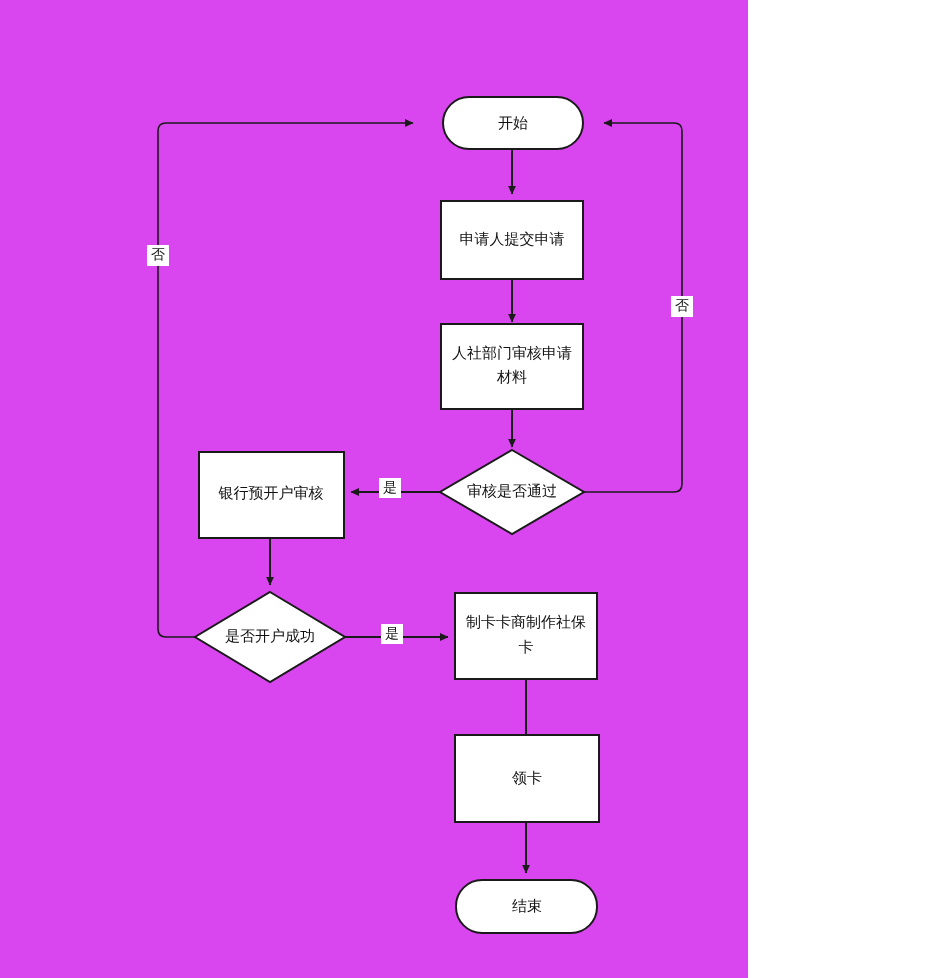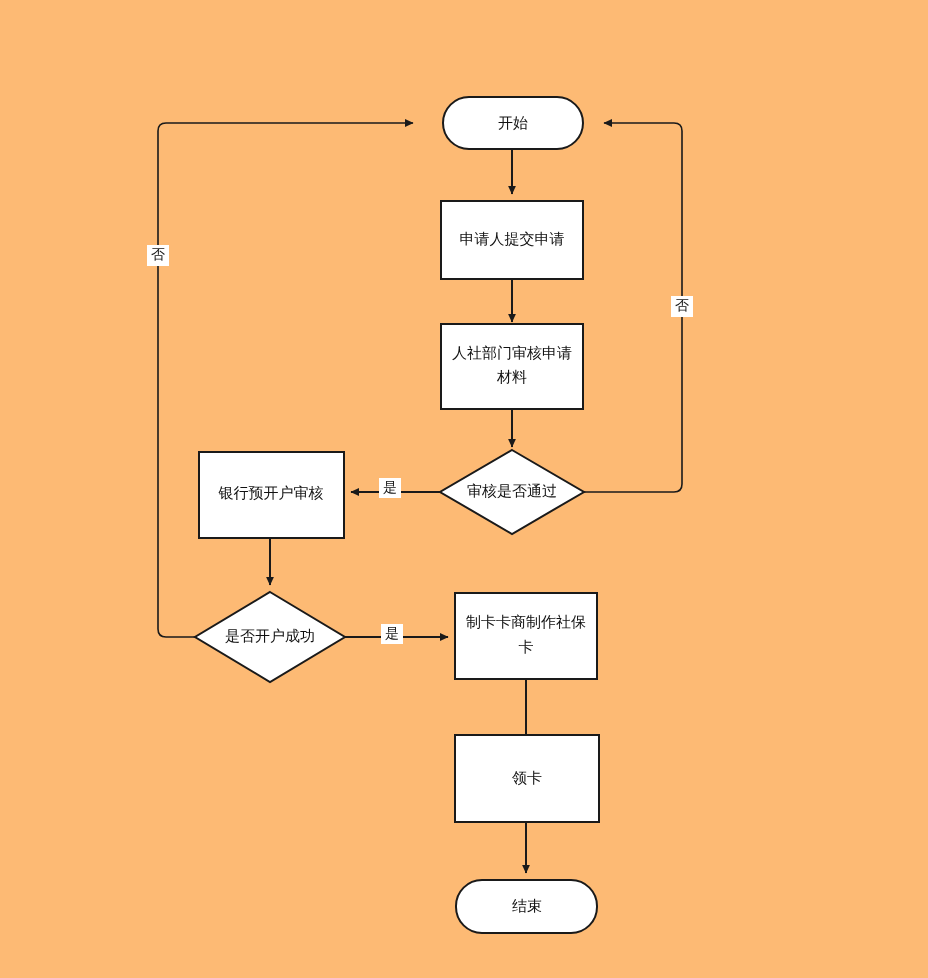--- a/index.html
+++ b/index.html
@@ -8,23 +8,23 @@
     background: #ffffff;
   }
   body {
     width: 928px;
     height: 978px;
     font-family: "Liberation Sans", "DejaVu Sans", sans-serif;
     overflow: hidden;
   }
   #flowchart-canvas {
     position: relative;
-    width: 928px;
+    width: 748px;
     height: 978px;
-    background: #fdba74;
+    background: #d946ef;
   }
   svg.diagram {
     position: absolute;
     top: 0;
     left: 0;
     width: 928px;
     height: 978px;
   }
   .node-shape {
     fill: #ffffff;

